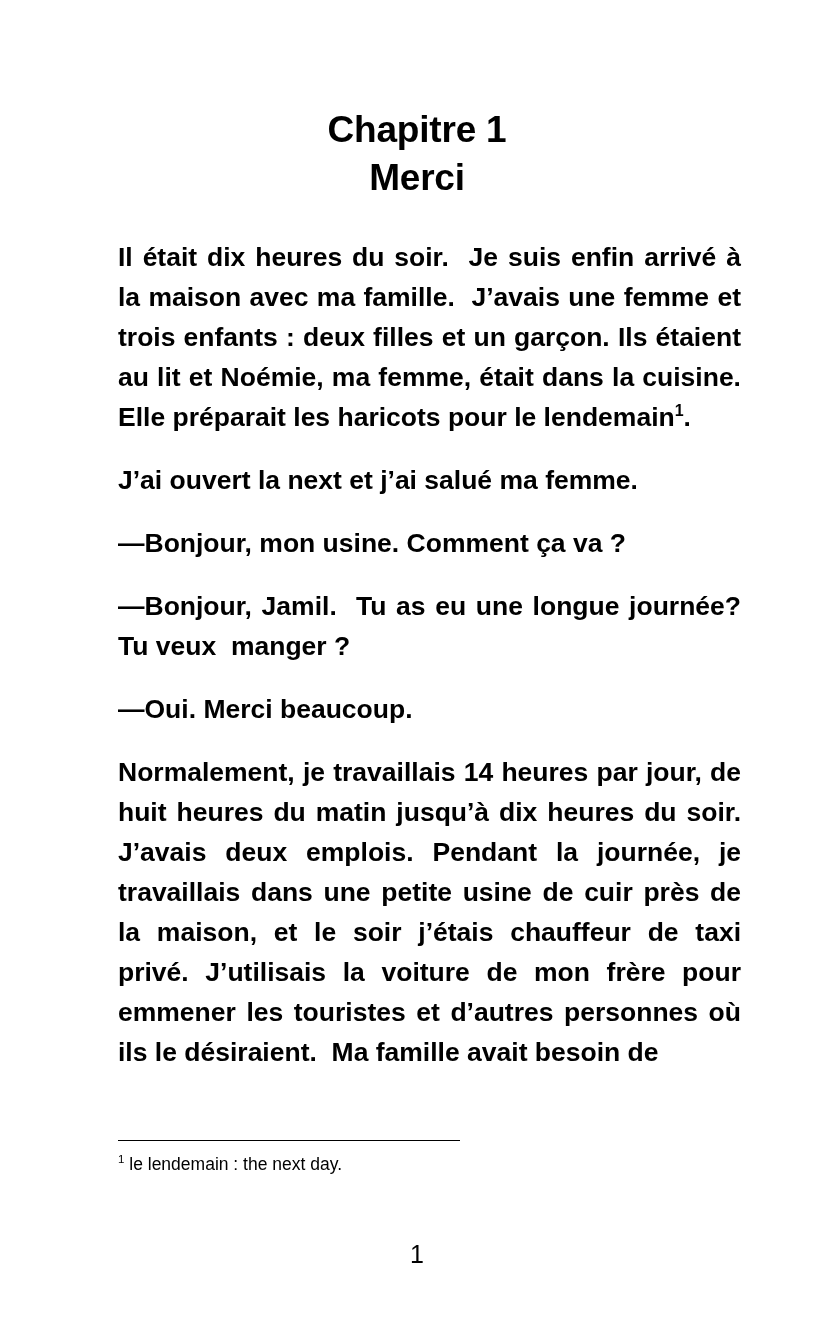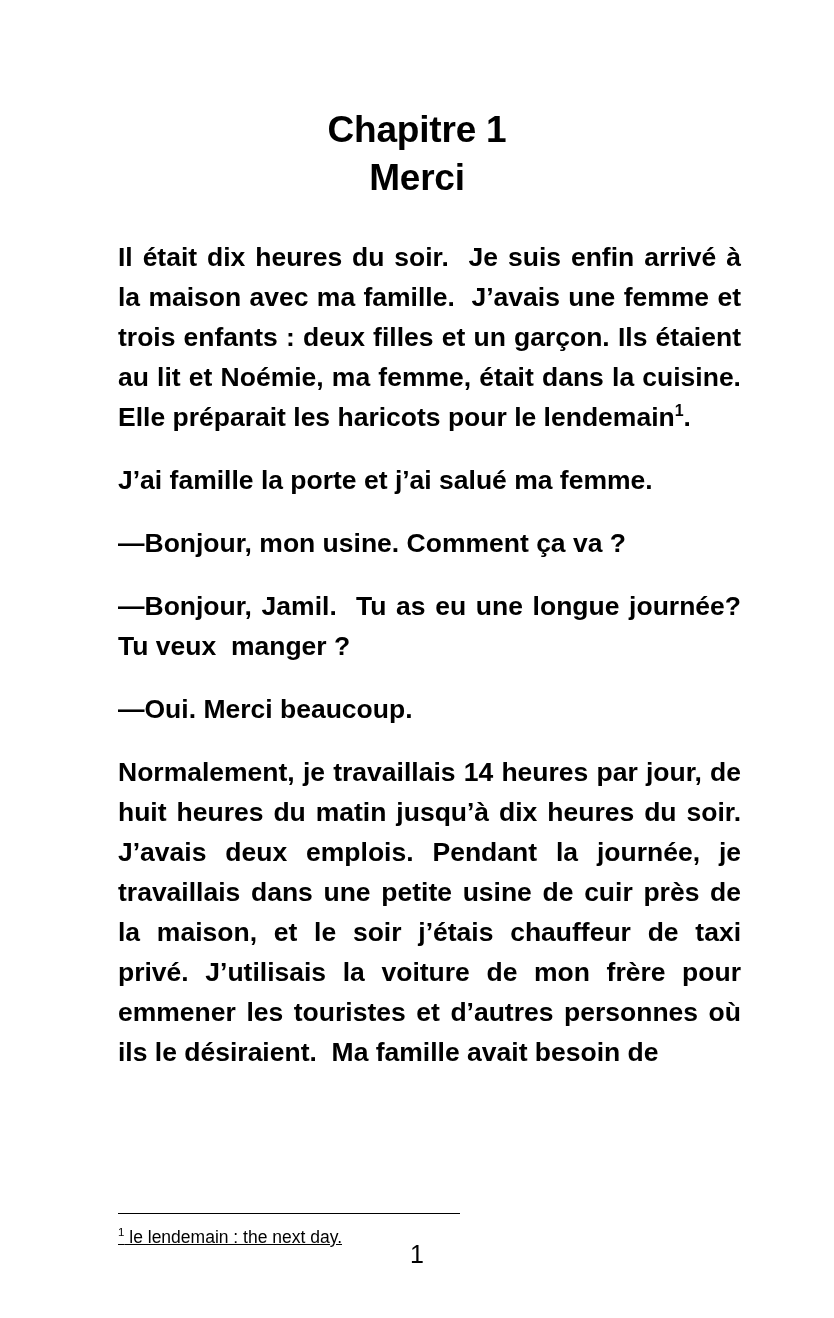--- a/index.html
+++ b/index.html
@@ -63,24 +63,23 @@
 
   .fn-marker {
     font-size: 16px;
     vertical-align: super;
     line-height: 0;
   }
 
   
   .footnote-area {
     position: absolute;
-    top: 1213px;
+    top: 1140px;
     left: 118px;
     width: 623px;
-    text-decoration: underline;
   }
   .footnote-rule {
     width: 342px;
     height: 0;
     border: 0;
     border-top: 1.6px solid #000000;
     margin: 0 0 11px 0;
   }
   .footnote-text {
     font-size: 17.5px;
@@ -114,21 +113,21 @@
 
   <div class="chapter-heading">
     <div class="line">Chapitre 1</div>
     <div class="line">Merci</div>
   </div>
 
   <div class="body-column">
 
     <p class="para"><span>Il était dix heures du soir.  Je suis enfin arrivé à la maison avec ma famille.  J’avais une femme et trois enfants : deux filles et un garçon. Ils étaient au lit et Noémie, ma femme, était dans la cuisine. Elle préparait les haricots pour le lendemain</span><span class="fn-marker">1</span><span>.</span></p>
 
-    <p class="para">J’ai famille la porte et j’ai salué ma femme.</p>
+    <p class="para">J’ai ouvert la next et j’ai salué ma femme.</p>
 
     <p class="para">—Bonjour, mon usine. Comment ça va ?</p>
 
     <p class="para">—Bonjour, Jamil.  Tu as eu une longue journée?  Tu veux  manger ?</p>
 
     <p class="para">—Oui. Merci beaucoup.</p>
 
     <p class="para last">Normalement, je travaillais 14 heures par jour, de huit heures du matin jusqu’à dix heures du soir. J’avais deux emplois. Pendant la journée, je travaillais dans une petite usine de cuir près de la maison, et le soir j’étais chauffeur de taxi privé. J’utilisais la voiture de mon frère pour emmener les touristes et d’autres personnes où ils le désiraient.  Ma famille avait besoin de</p>
 
   </div>

